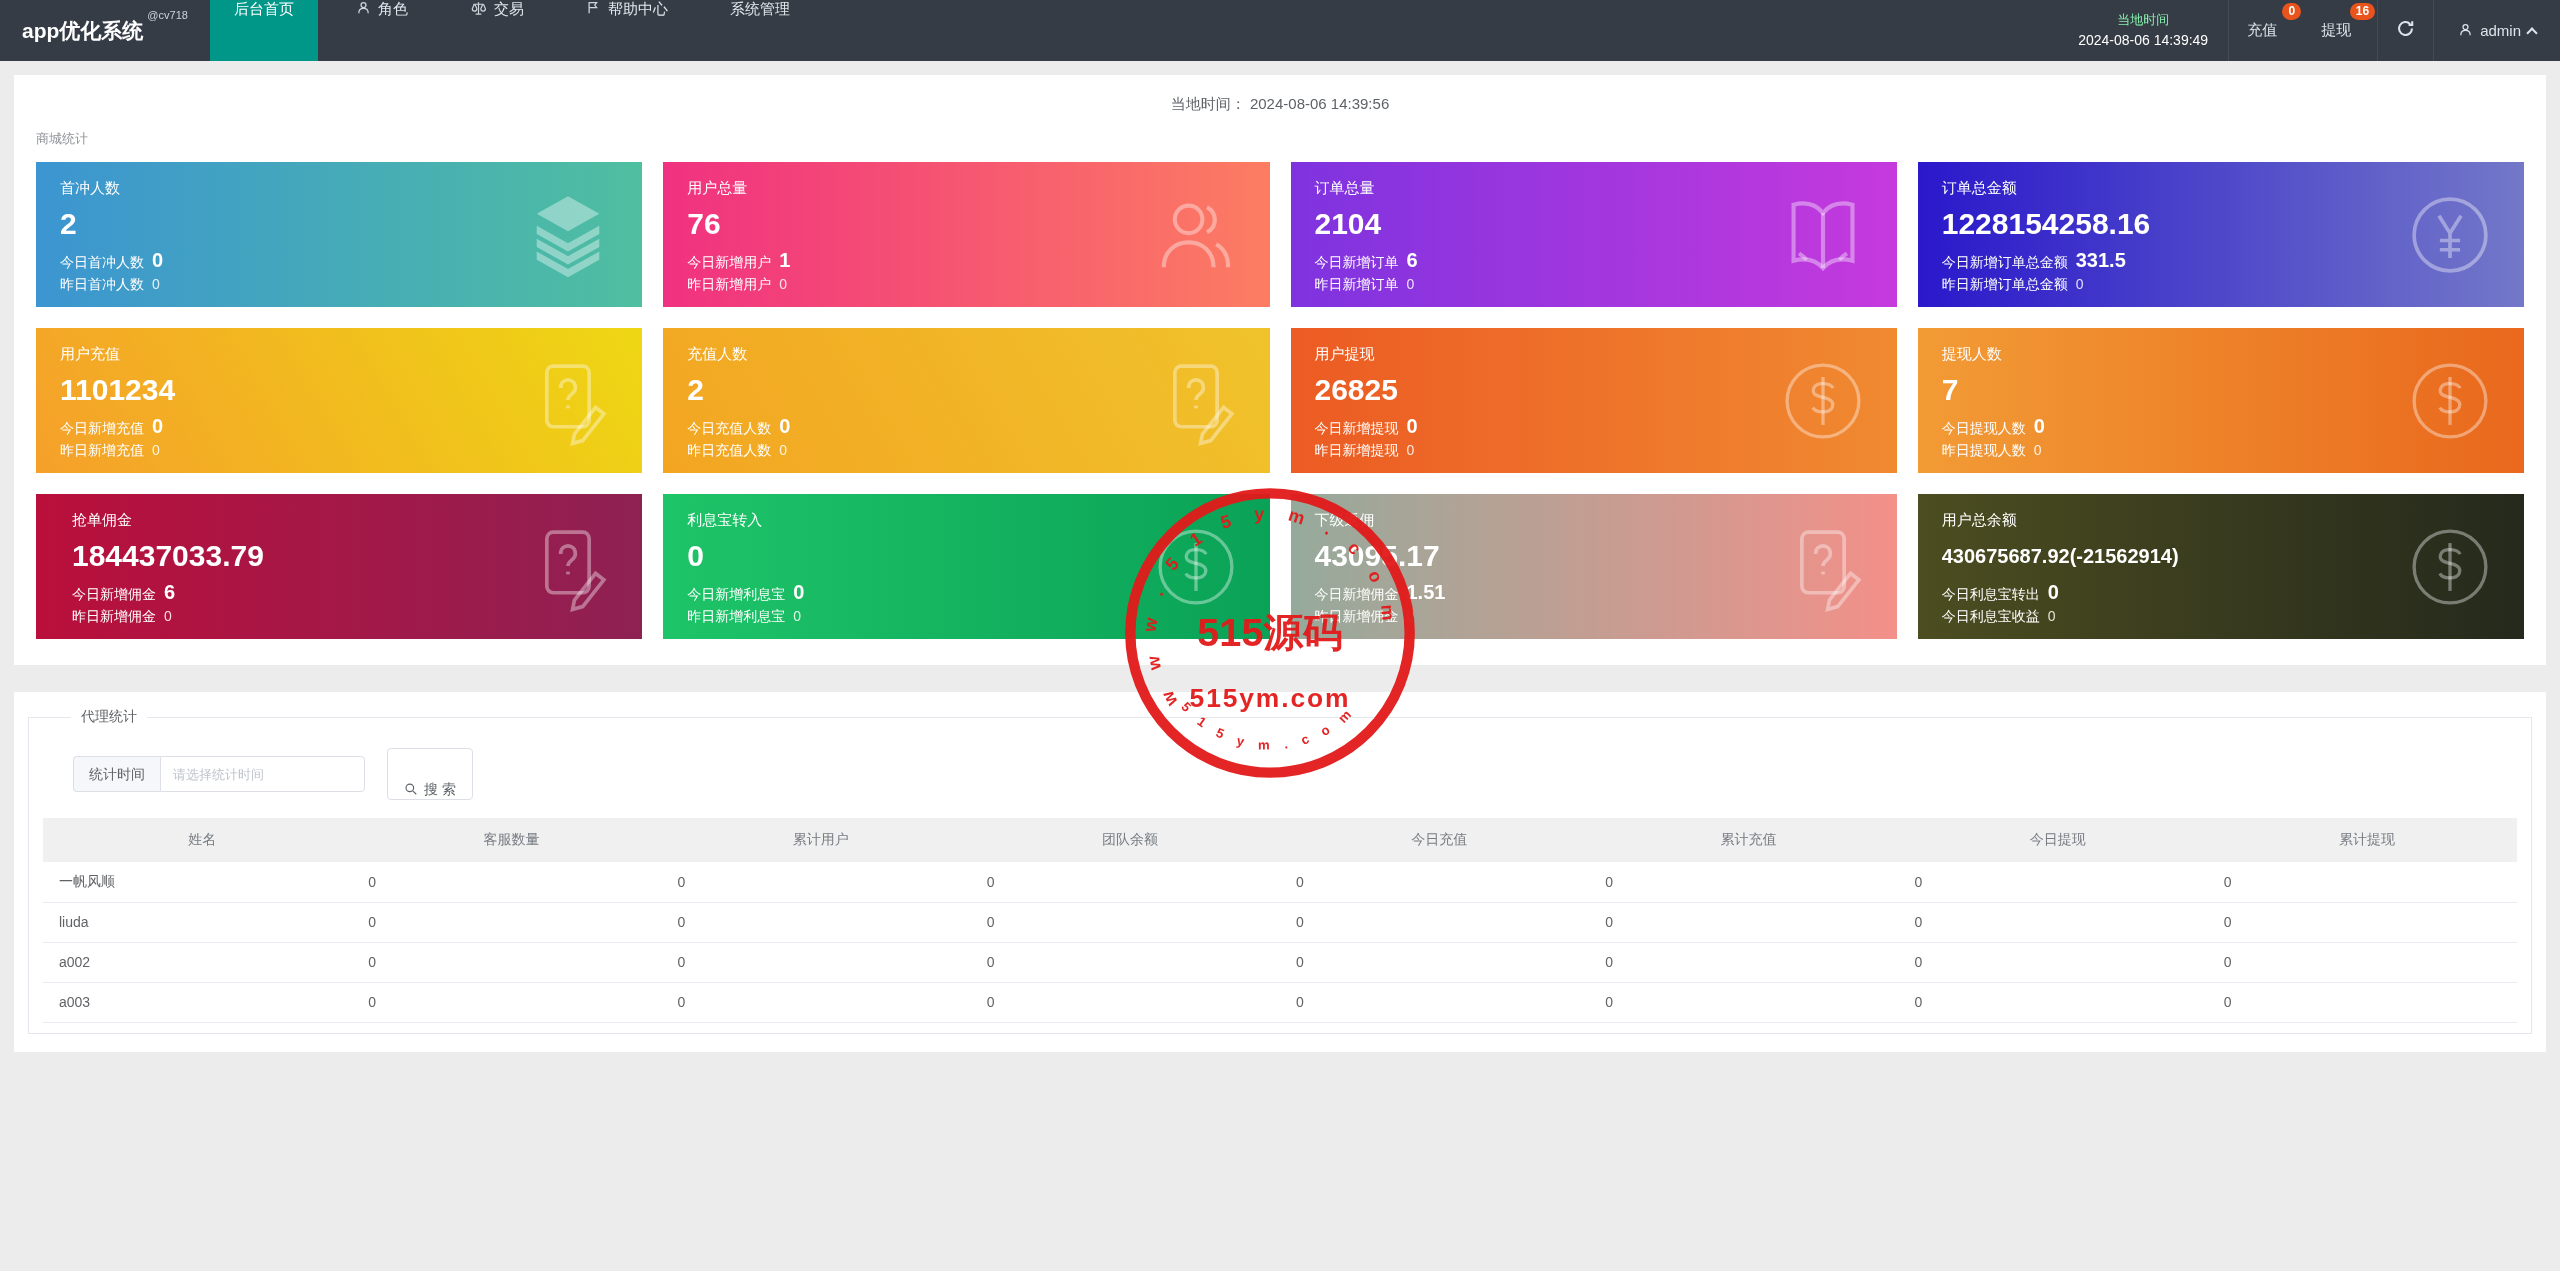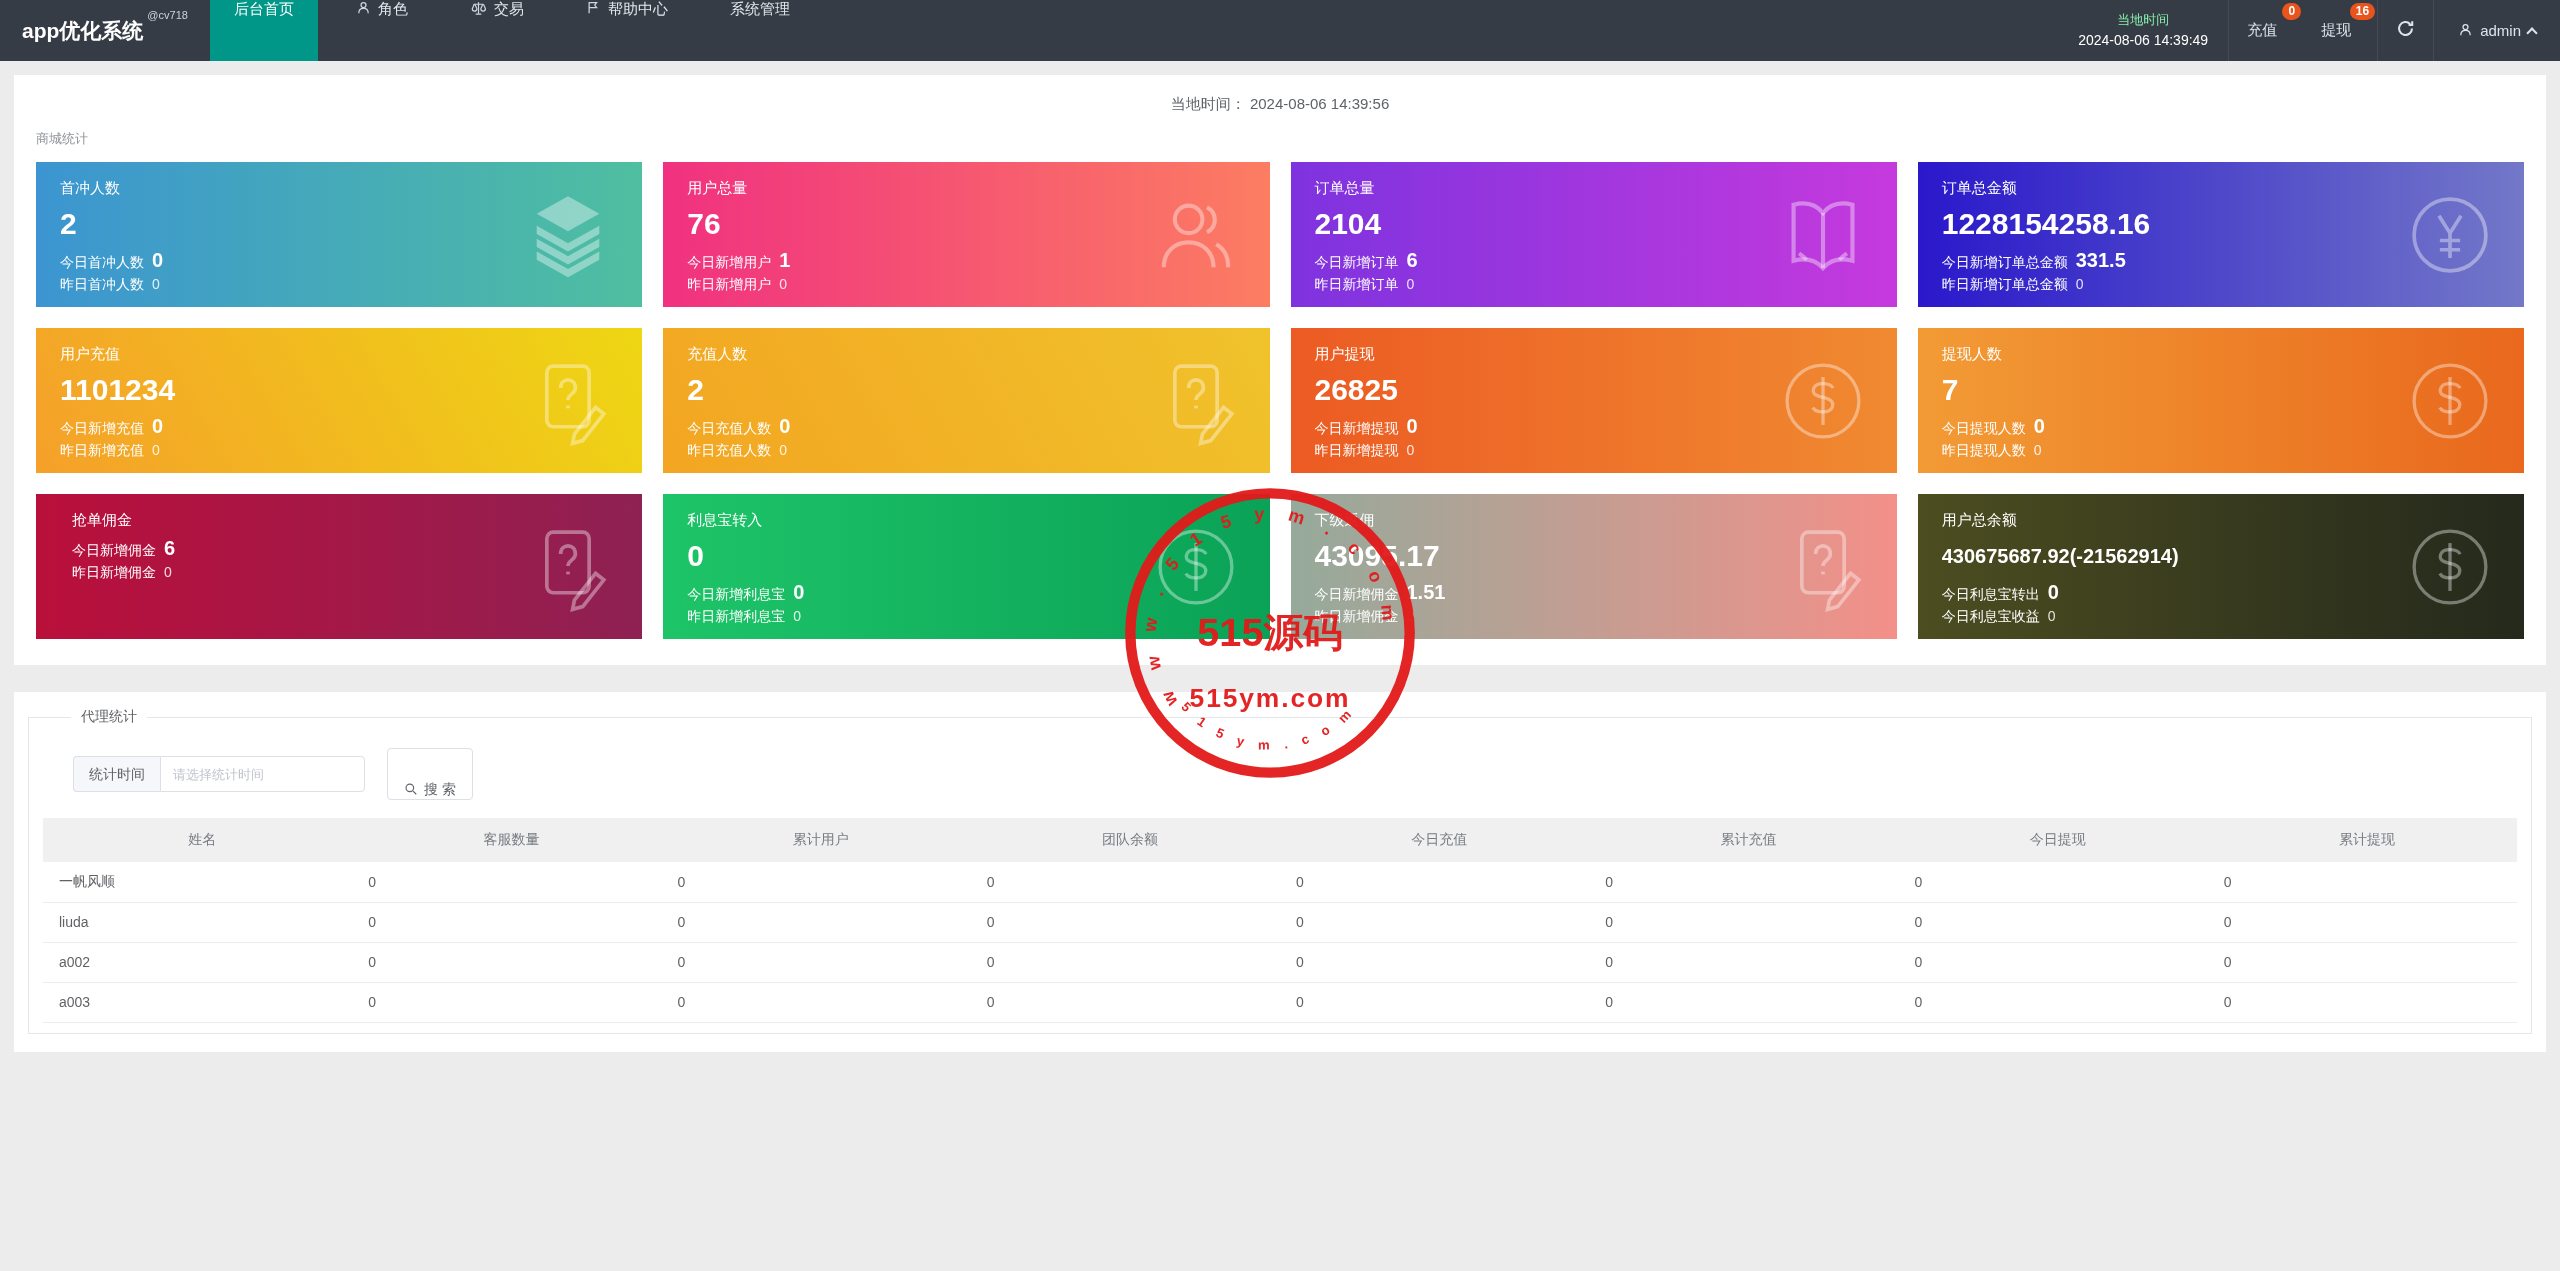--- a/index.html
+++ b/index.html
@@ -291,20 +291,21 @@
             <span class="num-dim">0</span>
           </div>
           <div class="card-icon"><svg viewBox="0 0 100 100" fill="none" stroke="currentColor" stroke-width="3.6">
               <circle cx="50" cy="50" r="39"></circle>
               <path d="M61 36c-3-6-18-7-21 0-3 8 6 9 10 10s13 3 10 11c-3 7-18 6-21 0"></path>
               <path d="M50 24v52"></path>
             </svg></div>
         </div>
         <div class="card" style="background: linear-gradient(90deg, rgb(186, 15, 59), rgb(142, 33, 83)); padding-left: 36px;">
           <div class="card-title">抢单佣金</div>
+          <div class="card-value">184437033.79</div>
           <div class="card-line">
             <span>今日新增佣金</span>
             <span class="num-strong">6</span>
           </div>
           <div class="card-line">
             <span>昨日新增佣金</span>
             <span class="num-dim">0</span>
           </div>
           <div class="card-icon"><svg viewBox="0 0 100 100" fill="none" stroke="currentColor" stroke-width="4">
               <rect x="27" y="12" width="46" height="66" rx="7"></rect>

